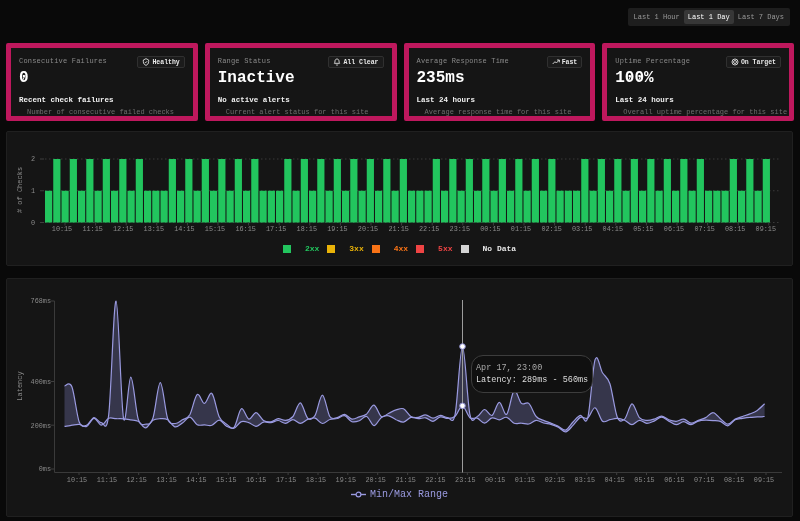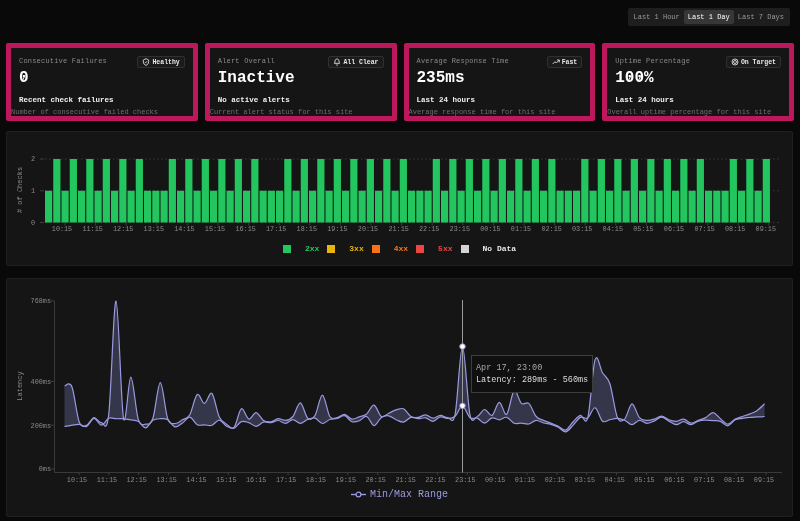--- a/index.html
+++ b/index.html
@@ -20,38 +20,38 @@
   border:1px solid #303030; border-radius:2px; font-size:6.5px; color:#e8e8e8;
   font-weight:bold; }
 .badge svg { display:block; }
 .cvalue { position:absolute; top:22px; left:8px; font-size:16px; font-weight:bold;
   color:#fff; line-height:17px; }
 .z { position:relative; display:inline-block; }
 .z::after { content:""; position:absolute; left:4.4px; top:4.8px; width:1.2px;
   height:7px; background:#fff; transform:rotate(26deg); }
 .cbold { position:absolute; top:48px; left:8px; font-size:7.5px; font-weight:bold;
   color:#f0f0f0; line-height:9px; }
-.cdesc { position:absolute; top:60px; left:0; font-size:7px; color:#6e6e6e;
+.cdesc { position:absolute; top:60px; left:16px; font-size:7px; color:#6e6e6e;
   line-height:9px; }
 .panel { position:absolute; left:6px; width:787px; background:#151515;
   border:1px solid #202020; border-radius:2px; }
 #p1 { top:131px; height:135px; }
 #p2 { top:278px; height:239px; }
 svg.chart { position:absolute; left:0; top:0; }
 .ax { font-family:"Liberation Mono", monospace; font-size:6.8px; fill:#8a8a8a; }
 .rot { font-family:"Liberation Mono", monospace; font-size:7px; fill:#8a8a8a; }
 .leg1 { position:absolute; left:0; right:0; top:112px; display:flex;
   justify-content:center; gap:8px; align-items:center; }
 .leg1 .it { display:flex; align-items:center; gap:14px; font-size:8px; font-weight:bold; }
 .leg1 .sq { width:8px; height:8px; }
 .leg2 { position:absolute; left:0; right:0; top:210px; display:flex;
   justify-content:center; align-items:center; gap:4px; color:#9a9ae0;
   font-size:10px; font-weight:normal; }
 .tooltip { position:absolute; left:464px; top:76px; height:38px;
-  background:#101010; border:1px solid #3d3d3d; border-radius:0;
+  background:#101010; border:1px solid #3d3d3d; border-radius:12px;
   padding:6px 4px; z-index:5; white-space:nowrap; }
 .tooltip .t1 { font-size:8.5px; color:#aaa; line-height:12px; }
 .tooltip .t2 { font-size:8.5px; color:#ddd; line-height:12px; }
 </style>
 </head>
 <body>
 <div class="seg">
     <div>Last 1 Hour</div>
     <div class="on">Last 1 Day</div>
     <div>Last 7 Days</div>
@@ -64,21 +64,21 @@
           <path d="M12 2 L20 6 V11 C20 16.5 16.5 20.5 12 22 C7.5 20.5 4 16.5 4 11 V6 Z"></path>
           <path d="M8.5 12 L11 14.5 L15.5 9.5"></path>
         </svg>
         <span>Healthy</span>
       </div>
 <div class="cvalue"><span class="z">0</span></div>
 <div class="cbold">Recent check failures</div>
 <div class="cdesc">Number of consecutive failed checks</div>
 </div>
     <div class="card">
-<div class="clabel">Alert Overall</div>
+<div class="clabel">Range Status</div>
 <div class="badge">
         <svg width="8" height="8" viewBox="0 0 24 24" fill="none" stroke="#e8e8e8" stroke-width="2.6">
           <path d="M6 9 C6 5.7 8.7 3 12 3 C15.3 3 18 5.7 18 9 C18 14 20 16 20 16 H4 C4 16 6 14 6 9Z"></path>
           <path d="M10 20 a2 2 0 0 0 4 0"></path>
         </svg>
         <span>All Clear</span>
       </div>
 <div class="cvalue">Inactive</div>
 <div class="cbold">No active alerts</div>
 <div class="cdesc">Current alert status for this site</div>

